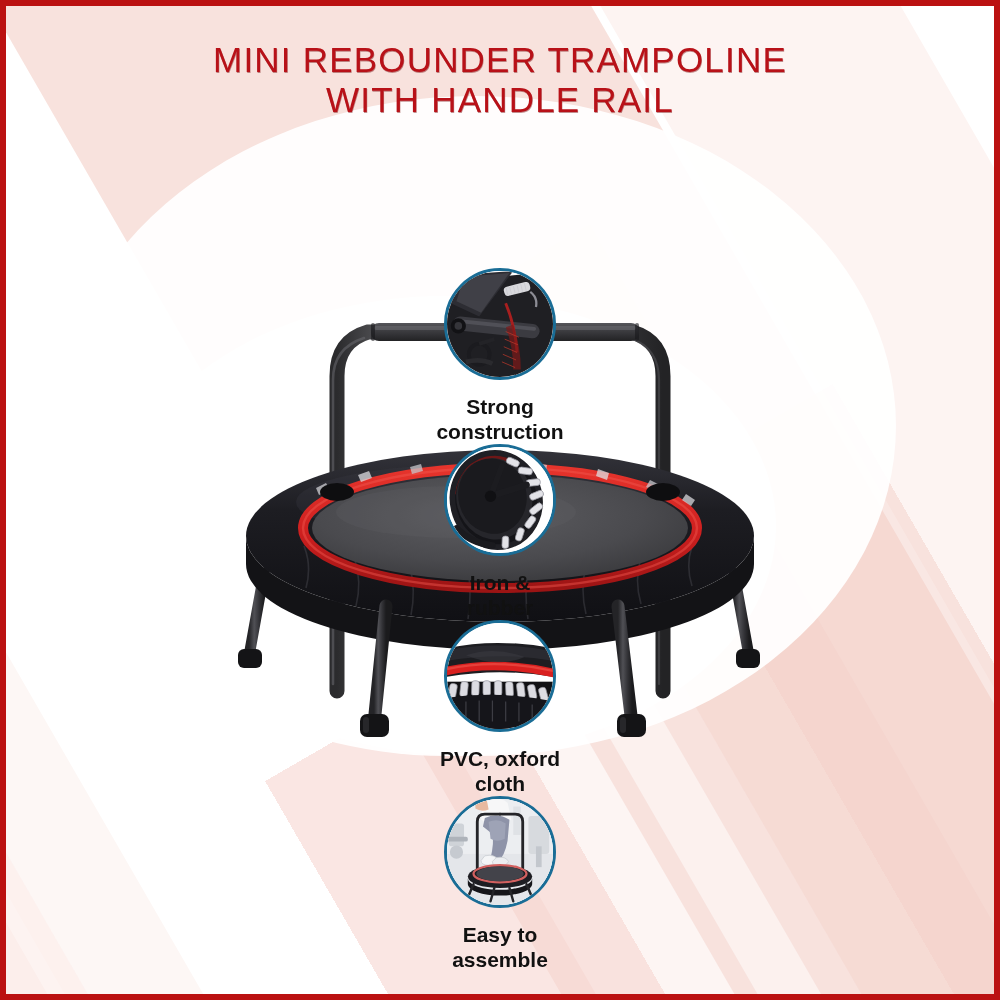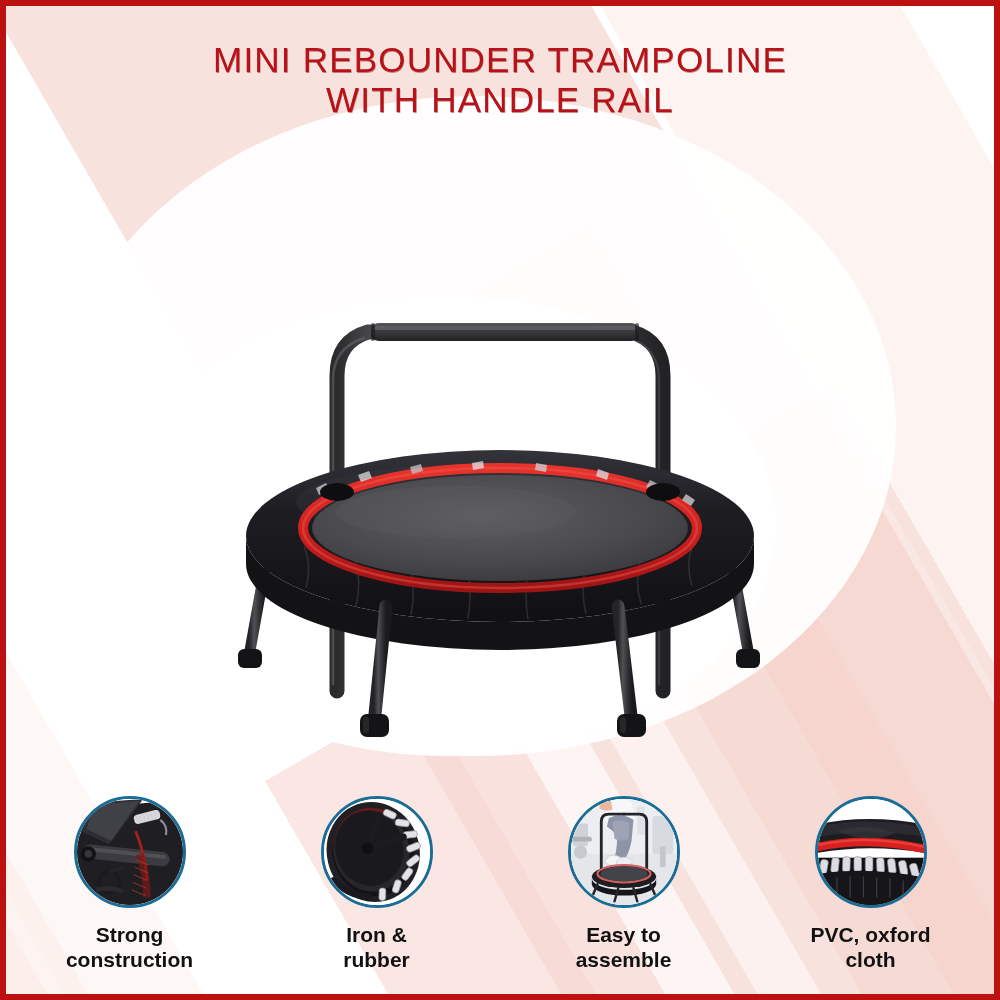--- a/index.html
+++ b/index.html
@@ -35,21 +35,21 @@
     text-transform:uppercase;
     text-shadow:0.5px 0.5px 0 rgba(120,8,12,.45);
   }
 
   
   .hero { position:absolute; left:0; top:130px; width:988px; height:620px; z-index:4; }
 
   
   .features {
     position:absolute; left:0; bottom:22px; width:988px;
-    display:flex; z-index:5;
+    display:flex; z-index:5;flex-direction:column;
   }
   .feature { flex:1; display:flex; flex-direction:column; align-items:center; }
   .circle {
     width:112px; height:112px; border-radius:50%;
     border:3.5px solid #1a6d96;
     overflow:hidden; position:relative;
     background:#ffffff;
   }
   .circle svg { display:block; width:100%; height:100%; }
   .feature-label {
@@ -307,65 +307,20 @@
           <path d="M10 86 q16 16 38 18" stroke="#1a1a1e" stroke-width="7" fill="none" stroke-linecap="round"></path>
         </svg>
       </div>
       <div class="feature-label">Iron &amp;
 rubber</div>
     </div>
 
     <div class="feature">
       <div class="circle">
         <svg viewBox="0 0 112 112">
-          <rect width="112" height="112" fill="#f2f3f5"></rect>
-          <rect y="0" width="112" height="58" fill="#eceef1"></rect>
-          <rect y="58" width="112" height="54" fill="#e4e6ea"></rect>
-
-          <rect x="2" y="26" width="16" height="24" rx="3" fill="#cfd3d8"></rect>
-          <rect x="0" y="40" width="22" height="5" rx="2" fill="#aeb3ba"></rect>
-          <circle cx="10" cy="56" r="7" fill="#c6cad0"></circle>
-          <rect x="86" y="18" width="22" height="40" rx="3" fill="#d7dade"></rect>
-          <rect x="94" y="50" width="6" height="22" fill="#c3c7cd"></rect>
-          <rect x="70" y="8" width="8" height="30" fill="#dfe2e6"></rect>
-
-          <path d="M38 0 q16 -4 26 4 l4 18 q-16 8 -32 0 z" fill="#f7f7f8"></path>
-          <path d="M30 2 q6 -4 12 -1 l2 10 q-8 3 -14 -1 z" fill="#e8b9a0"></path>
-
-          <path d="M40 20 q14 -6 26 2 l-2 22 q-3 16 -10 22 l-8 -3 q4 -18 2 -26 l-10 -8 z" fill="#8e93a8"></path>
-          <path d="M44 24 q10 -4 18 2 l-1 16 q-8 4 -15 0 z" fill="#9ea3b6"></path>
-
-          <path d="M40 60 q10 -2 14 4 q-2 6 -10 6 q-8 0 -8 -5 z" fill="#f4f5f7" stroke="#c8ccd2" stroke-width="0.8"></path>
-          <path d="M52 62 q10 -2 13 4 q-2 5 -10 5 q-7 0 -7 -5 z" fill="#eceef1" stroke="#c8ccd2" stroke-width="0.8"></path>
-
-          <g fill="none" stroke="#242428" stroke-width="3" stroke-linecap="round">
-            <path d="M32 74 L32 24 Q32 16 40 16 L56 16"></path>
-            <path d="M80 74 L80 24 Q80 16 72 16 L56 16"></path>
-          </g>
-
-          <ellipse cx="56" cy="82" rx="34" ry="12" fill="#1d1d22"></ellipse>
-          <ellipse cx="56" cy="79" rx="28" ry="9" fill="none" stroke="#d2605f" stroke-width="2.4"></ellipse>
-          <ellipse cx="56" cy="79" rx="25" ry="8" fill="#43434a"></ellipse>
-          <path d="M22 84 a34 12 0 0 0 68 0 l0 6 a34 12 0 0 1 -68 0 z" fill="#16161a"></path>
-
-          <g stroke="#242428" stroke-width="2.6" stroke-linecap="round">
-            <path d="M28 90 L22 104"></path>
-            <path d="M84 90 L90 104"></path>
-            <path d="M50 94 L46 108"></path>
-            <path d="M66 94 L70 108"></path>
-          </g>
-        </svg>
-      </div>
-      <div class="feature-label">Easy to
-assemble</div>
-    </div>
-
-    <div class="feature">
-      <div class="circle">
-        <svg viewBox="0 0 112 112">
           <rect width="112" height="112" fill="#ffffff"></rect>
           <rect y="62" width="112" height="50" fill="#111114"></rect>
           <path d="M-6 28 q58 -14 124 0 l0 30 q-62 -12 -124 0 z" fill="#1d1d21"></path>
           <path d="M-6 30 q58 -13 124 1 l0 10 q-62 -12 -124 0 z" fill="#2e2e34" opacity="0.8"></path>
           <path d="M-6 52 q58 -14 124 2" stroke="#d9201f" stroke-width="9" fill="none"></path>
           <path d="M-6 50 q58 -14 124 2" stroke="#f0574c" stroke-width="2.5" fill="none" opacity="0.6"></path>
           <g fill="#dcdce2" stroke="#8e8e96" stroke-width="0.7">
             <rect x="2" y="64" width="8" height="16" rx="3" transform="rotate(10 6 72)"></rect>
             <rect x="14" y="62" width="8" height="16" rx="3" transform="rotate(6 18 70)"></rect>
             <rect x="26" y="61" width="8" height="16" rx="3" transform="rotate(2 30 69)"></rect>
@@ -381,14 +336,59 @@
             <path d="M6 84 L6 104 M20 83 L20 104 M34 82 L34 104 M48 82 L48 104
                      M62 83 L62 104 M76 84 L76 104 M90 86 L90 104 M104 88 L104 104"></path>
           </g>
           <path d="M20 34 q30 -10 62 2 q-28 12 -62 -2 z" fill="#3a3a42" opacity="0.55"></path>
         </svg>
       </div>
       <div class="feature-label">PVC, oxford
 cloth</div>
     </div>
 
+    <div class="feature">
+      <div class="circle">
+        <svg viewBox="0 0 112 112">
+          <rect width="112" height="112" fill="#f2f3f5"></rect>
+          <rect y="0" width="112" height="58" fill="#eceef1"></rect>
+          <rect y="58" width="112" height="54" fill="#e4e6ea"></rect>
+
+          <rect x="2" y="26" width="16" height="24" rx="3" fill="#cfd3d8"></rect>
+          <rect x="0" y="40" width="22" height="5" rx="2" fill="#aeb3ba"></rect>
+          <circle cx="10" cy="56" r="7" fill="#c6cad0"></circle>
+          <rect x="86" y="18" width="22" height="40" rx="3" fill="#d7dade"></rect>
+          <rect x="94" y="50" width="6" height="22" fill="#c3c7cd"></rect>
+          <rect x="70" y="8" width="8" height="30" fill="#dfe2e6"></rect>
+
+          <path d="M38 0 q16 -4 26 4 l4 18 q-16 8 -32 0 z" fill="#f7f7f8"></path>
+          <path d="M30 2 q6 -4 12 -1 l2 10 q-8 3 -14 -1 z" fill="#e8b9a0"></path>
+
+          <path d="M40 20 q14 -6 26 2 l-2 22 q-3 16 -10 22 l-8 -3 q4 -18 2 -26 l-10 -8 z" fill="#8e93a8"></path>
+          <path d="M44 24 q10 -4 18 2 l-1 16 q-8 4 -15 0 z" fill="#9ea3b6"></path>
+
+          <path d="M40 60 q10 -2 14 4 q-2 6 -10 6 q-8 0 -8 -5 z" fill="#f4f5f7" stroke="#c8ccd2" stroke-width="0.8"></path>
+          <path d="M52 62 q10 -2 13 4 q-2 5 -10 5 q-7 0 -7 -5 z" fill="#eceef1" stroke="#c8ccd2" stroke-width="0.8"></path>
+
+          <g fill="none" stroke="#242428" stroke-width="3" stroke-linecap="round">
+            <path d="M32 74 L32 24 Q32 16 40 16 L56 16"></path>
+            <path d="M80 74 L80 24 Q80 16 72 16 L56 16"></path>
+          </g>
+
+          <ellipse cx="56" cy="82" rx="34" ry="12" fill="#1d1d22"></ellipse>
+          <ellipse cx="56" cy="79" rx="28" ry="9" fill="none" stroke="#d2605f" stroke-width="2.4"></ellipse>
+          <ellipse cx="56" cy="79" rx="25" ry="8" fill="#43434a"></ellipse>
+          <path d="M22 84 a34 12 0 0 0 68 0 l0 6 a34 12 0 0 1 -68 0 z" fill="#16161a"></path>
+
+          <g stroke="#242428" stroke-width="2.6" stroke-linecap="round">
+            <path d="M28 90 L22 104"></path>
+            <path d="M84 90 L90 104"></path>
+            <path d="M50 94 L46 108"></path>
+            <path d="M66 94 L70 108"></path>
+          </g>
+        </svg>
+      </div>
+      <div class="feature-label">Easy to
+assemble</div>
+    </div>
+
   </div>
 </div>
 
 </body></html>

